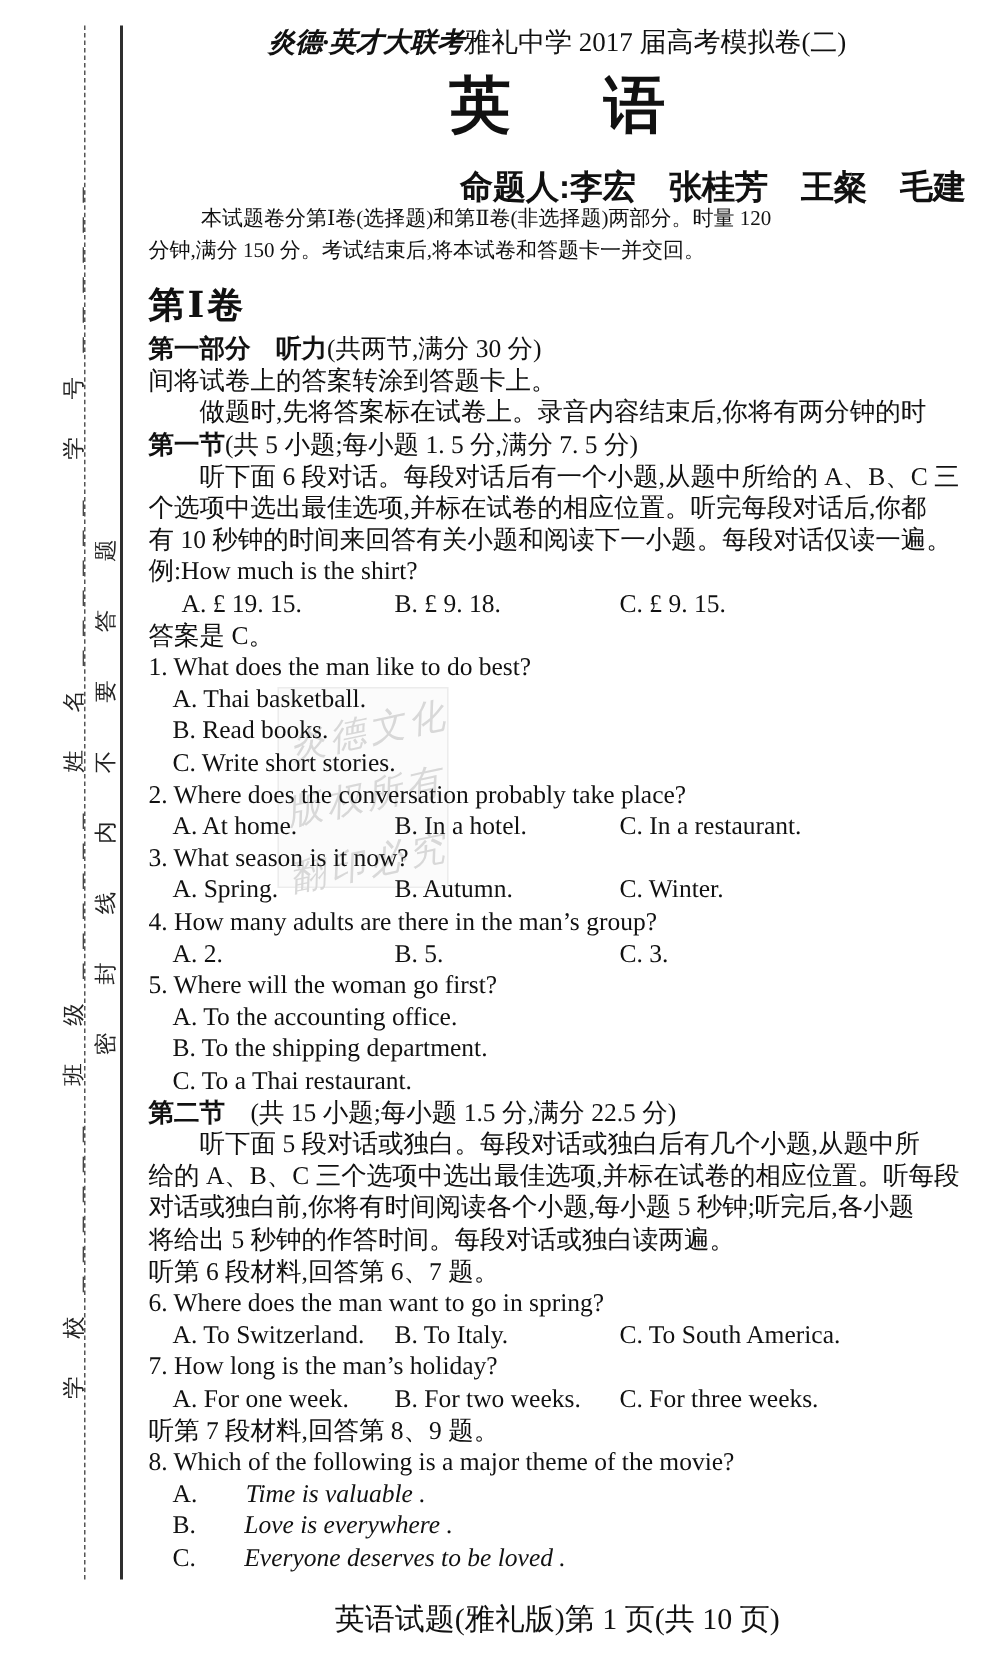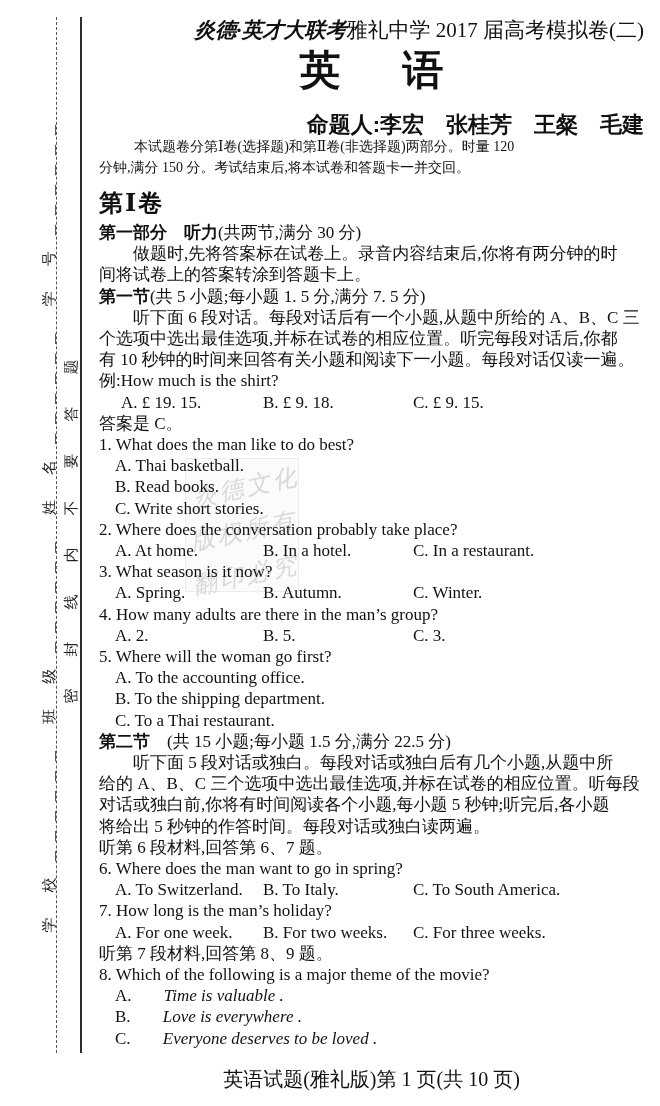--- a/index.html
+++ b/index.html
@@ -13,21 +13,21 @@
   .vline-solid{position:absolute;left:80px;top:17px;height:1036px;width:2px;background:#2e2e2e;}
   .rot-strip{position:absolute;white-space:nowrap;transform:rotate(-90deg);color:#222;}
   .fill-labels{left:-392px;top:517px;width:880px;height:16px;font-size:15px;letter-spacing:5px;text-align:center;}
   .seal-strip{left:-131px;top:508px;width:400px;height:15px;font-size:15px;letter-spacing:32px;text-align:center;}
   
   .watermark{position:absolute;left:185px;top:458px;width:112px;height:132px;background:#fbfbfb;border:1px solid #ececec;z-index:0;}
   .wm-line{position:absolute;white-space:nowrap;transform:rotate(-12deg);font-size:24px;letter-spacing:3px;font-style:italic;}
   .wm1{left:6px;top:12px}.wm2{left:4px;top:56px}.wm3{left:6px;top:100px}
   
   .content{position:absolute;left:99px;top:0;width:545px;height:1106px;z-index:1;}
-  .masthead{position:absolute;top:16px;width:100%;text-align:right;font-size:21px;white-space:nowrap;}
+  .masthead{position:absolute;top:16px;width:100%;text-align:center;font-size:18px;white-space:nowrap;}
   .masthead .brand{font-weight:bold;font-style:italic;}
   .doc-title{position:absolute;top:50px;width:100%;display:flex;justify-content:center;gap:62px;
     font-family:"Liberation Sans","DejaVu Sans",sans-serif;font-weight:bold;font-size:41px;line-height:1;}
   .setters{position:absolute;top:110px;width:100%;text-align:right;font-weight:bold;font-size:22px;
     font-family:"Liberation Sans","DejaVu Sans",sans-serif;}
   .intro{position:absolute;top:136px;width:100%;font-size:14px;line-height:21.3px;}
   .intro .l1{text-indent:35px;}
   .vol-title{position:absolute;top:187px;width:100%;text-align:left;font-weight:bold;font-size:24px;letter-spacing:2px;}
   
   .bodytext{position:absolute;top:222px;width:100%;font-size:17px;line-height:21.2px;}
@@ -75,22 +75,22 @@
 
     <div class="intro">
       <div class="l1">本试题卷分第Ⅰ卷(选择题)和第Ⅱ卷(非选择题)两部分。时量 120</div>
       <div class="l2">分钟,满分 150 分。考试结束后,将本试卷和答题卡一并交回。</div>
     </div>
 
     <div class="vol-title">第Ⅰ卷</div>
 
     <div class="bodytext" id="bodytext">
         <div class="ln heading"><span class="b">第一部分　听力</span><span>(共两节,满分 30 分)</span></div>
+        <div class="ln cn">间将试卷上的答案转涂到答题卡上。</div>
         <div class="ln cn-indent">做题时,先将答案标在试卷上。录音内容结束后,你将有两分钟的时</div>
-        <div class="ln cn">间将试卷上的答案转涂到答题卡上。</div>
         <div class="ln heading"><span class="b">第一节</span><span>(共 5 小题;每小题 1. 5 分,满分 7. 5 分)</span></div>
         <div class="ln cn-indent">听下面 6 段对话。每段对话后有一个小题,从题中所给的 A、B、C 三</div>
         <div class="ln cn">个选项中选出最佳选项,并标在试卷的相应位置。听完每段对话后,你都</div>
         <div class="ln cn">有 10 秒钟的时间来回答有关小题和阅读下一小题。每段对话仅读一遍。</div>
         <div class="ln en">例:How much is the shirt?</div>
         <div class="ln optrow3 wide">
           <span class="oa">A. £ 19. 15.</span>
           <span class="ob">B. £ 9. 18.</span>
           <span class="oc">C. £ 9. 15.</span>
         </div>

